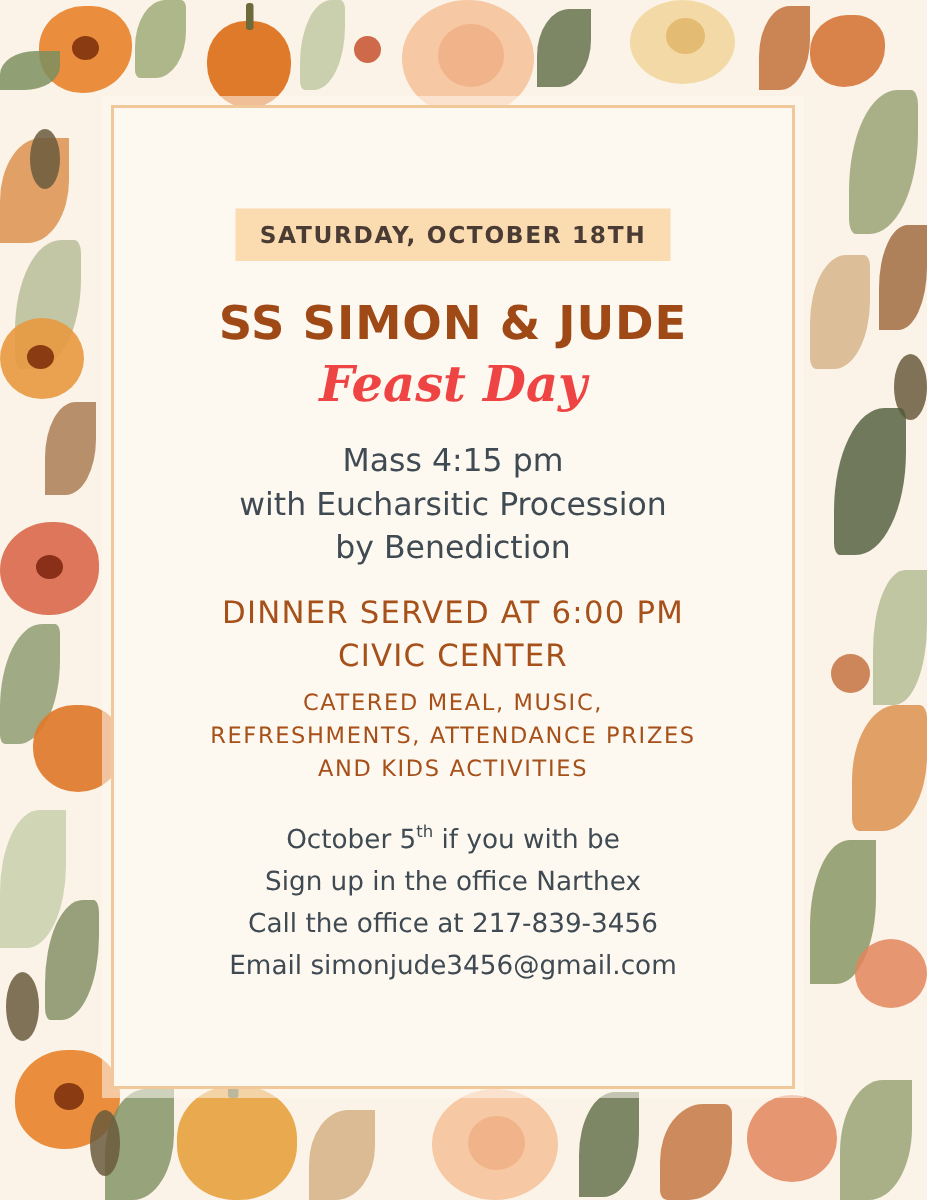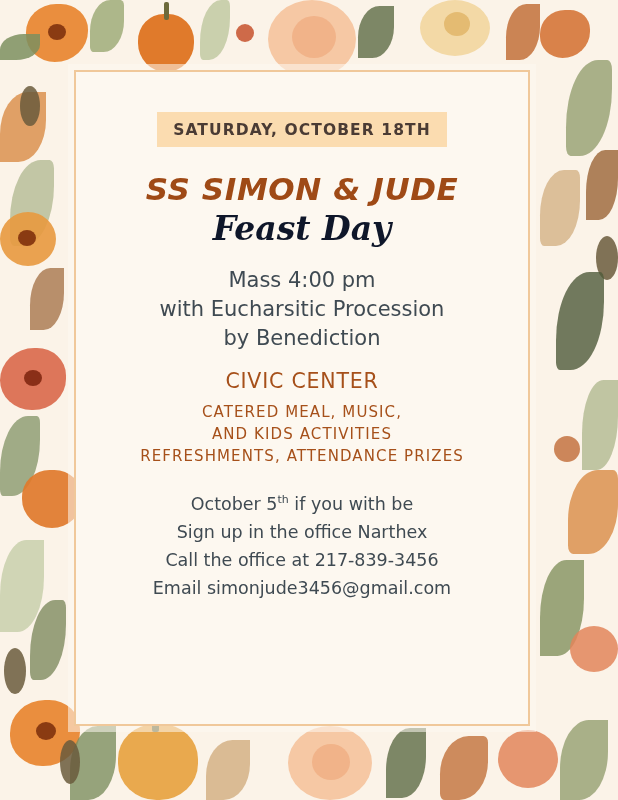--- a/index.html
+++ b/index.html
@@ -53,47 +53,46 @@
     z-index: 5;
   }
   .card-inner {
     position: relative;
     width: 100%;
     height: 100%;
     text-align: center;
   }
 
   .date-banner {
-    margin: 40px auto 0 auto;
+    margin: 67px auto 0 auto;
     width: 290px;
     background: #fbdcb0;
     color: #4a3b34;
     font-family: "DejaVu Sans", sans-serif;
     font-size: 15.5px;
     letter-spacing: 1.1px;
     padding: 9px 0 8px 0;
     font-weight: 600;
   }
 
   .title-line1 {
     margin-top: 24px;
     font-family: "DejaVu Sans", sans-serif;
     font-size: 31px;
     font-weight: bold;
     color: #9f4a16;
     letter-spacing: 0.6px;
-    font-style: italic;
   }
   .title-line2 {
     margin-top: 2px;
     font-family: "DejaVu Serif", serif;
     font-style: italic;
     font-size: 33px;
     font-weight: bold;
-    color: #0f172a;
+    color: #ef4444;
   }
 
   .mass-block {
     margin-top: 18px;
     font-family: "DejaVu Sans", sans-serif;
     font-size: 21px;
     color: #3f4a52;
     line-height: 1.38;
   }
 
@@ -190,33 +189,34 @@
 
   <div class="card">
     <div class="card-inner">
 
       <div class="date-banner">SATURDAY, OCTOBER 18TH</div>
 
       <div class="title-line1">SS SIMON &amp; JUDE</div>
       <div class="title-line2">Feast Day</div>
 
       <div class="mass-block">
-        <div>Mass 4:00 pm</div>
+        <div>Mass 4:15 pm</div>
         <div>with Eucharsitic Procession</div>
         <div>by Benediction</div>
       </div>
 
       <div class="dinner-block">
+        <div>DINNER SERVED AT 6:00 PM</div>
         <div>CIVIC CENTER</div>
       </div>
 
       <div class="details-block">
         <div>CATERED MEAL, MUSIC,</div>
+        <div>REFRESHMENTS, ATTENDANCE PRIZES</div>
         <div>AND KIDS ACTIVITIES</div>
-        <div>REFRESHMENTS, ATTENDANCE PRIZES</div>
       </div>
 
       <div class="rsvp-block">
         <div>
           <span>October 5</span><sup>th</sup><span> if  you with be</span>
         </div>
         <div>Sign up in the office Narthex</div>
         <div>Call the office at 217-839-3456</div>
         <div>Email simonjude3456@gmail.com</div>
       </div>

